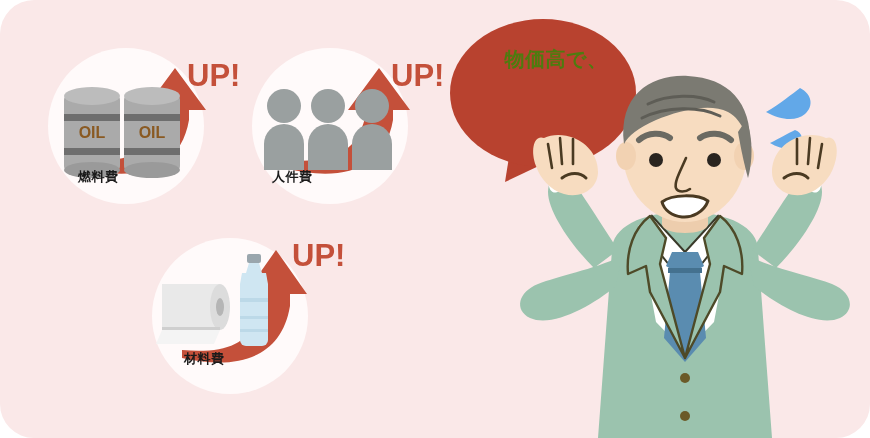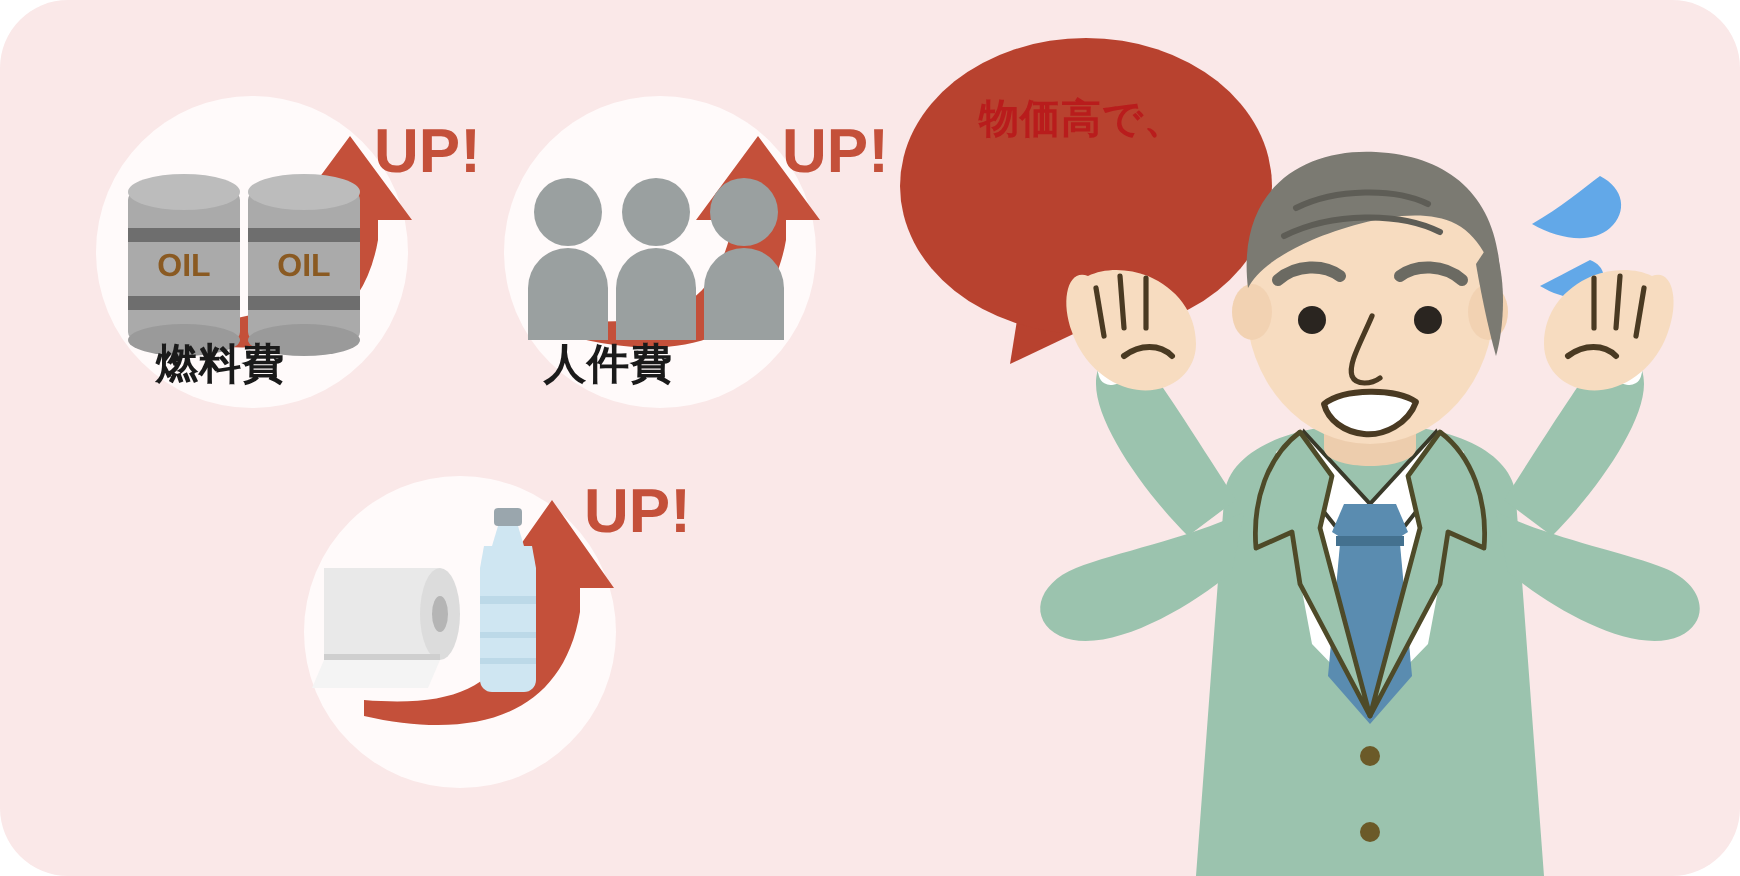--- a/index.html
+++ b/index.html
@@ -35,21 +35,21 @@
   .g-fuel  { left: 48px;  top: 40px;  width: 220px; height: 176px; }
   .g-labor { left: 252px; top: 40px;  width: 220px; height: 176px; }
   .g-matrl { left: 152px; top: 232px; width: 220px; height: 176px; }
 
   .group svg { position: absolute; left: 0; top: 0; overflow: visible; }
 
   .item-label {
     position: absolute;
     font-family: "DejaVu Sans", "Liberation Sans", sans-serif;
     font-weight: 700;
-    font-size: 21px;
+    font-size: 13px;
     color: #1a1a1a;
     letter-spacing: 0.5px;
     white-space: nowrap;
   }
   .lbl-fuel  { left: 30px; top: 128px; }
   .lbl-labor { left: 20px; top: 128px; }
   .lbl-matrl { left: 32px; top: 118px; }
 
   .up-text {
     position: absolute;
@@ -68,28 +68,28 @@
   #bubble-wrap {
     position: absolute;
     left: 447px;
     top: 14px;
     width: 200px;
     height: 190px;
   }
   #bubble-wrap svg { position: absolute; left: 0; top: 0; overflow: visible; }
   #bubble-text {
     position: absolute;
-    left: 1px; top: 30px;
+    left: 16px; top: 30px;
     width: 186px;
     text-align: center;
     font-family: "DejaVu Sans", "Liberation Sans", sans-serif;
     font-weight: 700;
     font-size: 20px;
     line-height: 1.52;
-    color: #b91c1c;
+    color: #4d7c0f;
     letter-spacing: 0.5px;
   }
 
   
   #person {
     position: absolute;
     left: 500px;
     top: 60px;
     width: 370px;
     height: 378px;
@@ -177,20 +177,21 @@
         <rect x="95" y="22" width="14" height="9" rx="2" fill="#9aa6ad"></rect>
         <path d="M 97 31 L 107 31 L 110 41 L 94 41 Z" fill="#cfe6f2"></path>
         <path d="M 90 41 L 114 41 L 116 52 L 116 108 A 6 6 0 0 1 110 114
                  L 94 114 A 6 6 0 0 1 88 108 L 88 52 Z" fill="#cfe6f2"></path>
         <rect x="88" y="66" width="28" height="4" fill="#bcd9e8"></rect>
         <rect x="88" y="84" width="28" height="3" fill="#bcd9e8"></rect>
         <rect x="88" y="97" width="28" height="3" fill="#bcd9e8"></rect>
       </g>
     </svg>
     <span class="up-text up-matrl">UP!</span>
+    <span class="item-label lbl-matrl">材料費</span>
   </div>
 
   <div id="bubble-wrap">
     <svg width="200" height="190" viewBox="0 0 200 190">
       <path d="M 58 168 L 62 143 L 96 150 Z" fill="#b8422f"></path>
       <ellipse cx="96" cy="79" rx="93" ry="74" fill="#b8422f"></ellipse>
     </svg>
     <div id="bubble-text">
       <div>物価高で、</div>
     </div>

